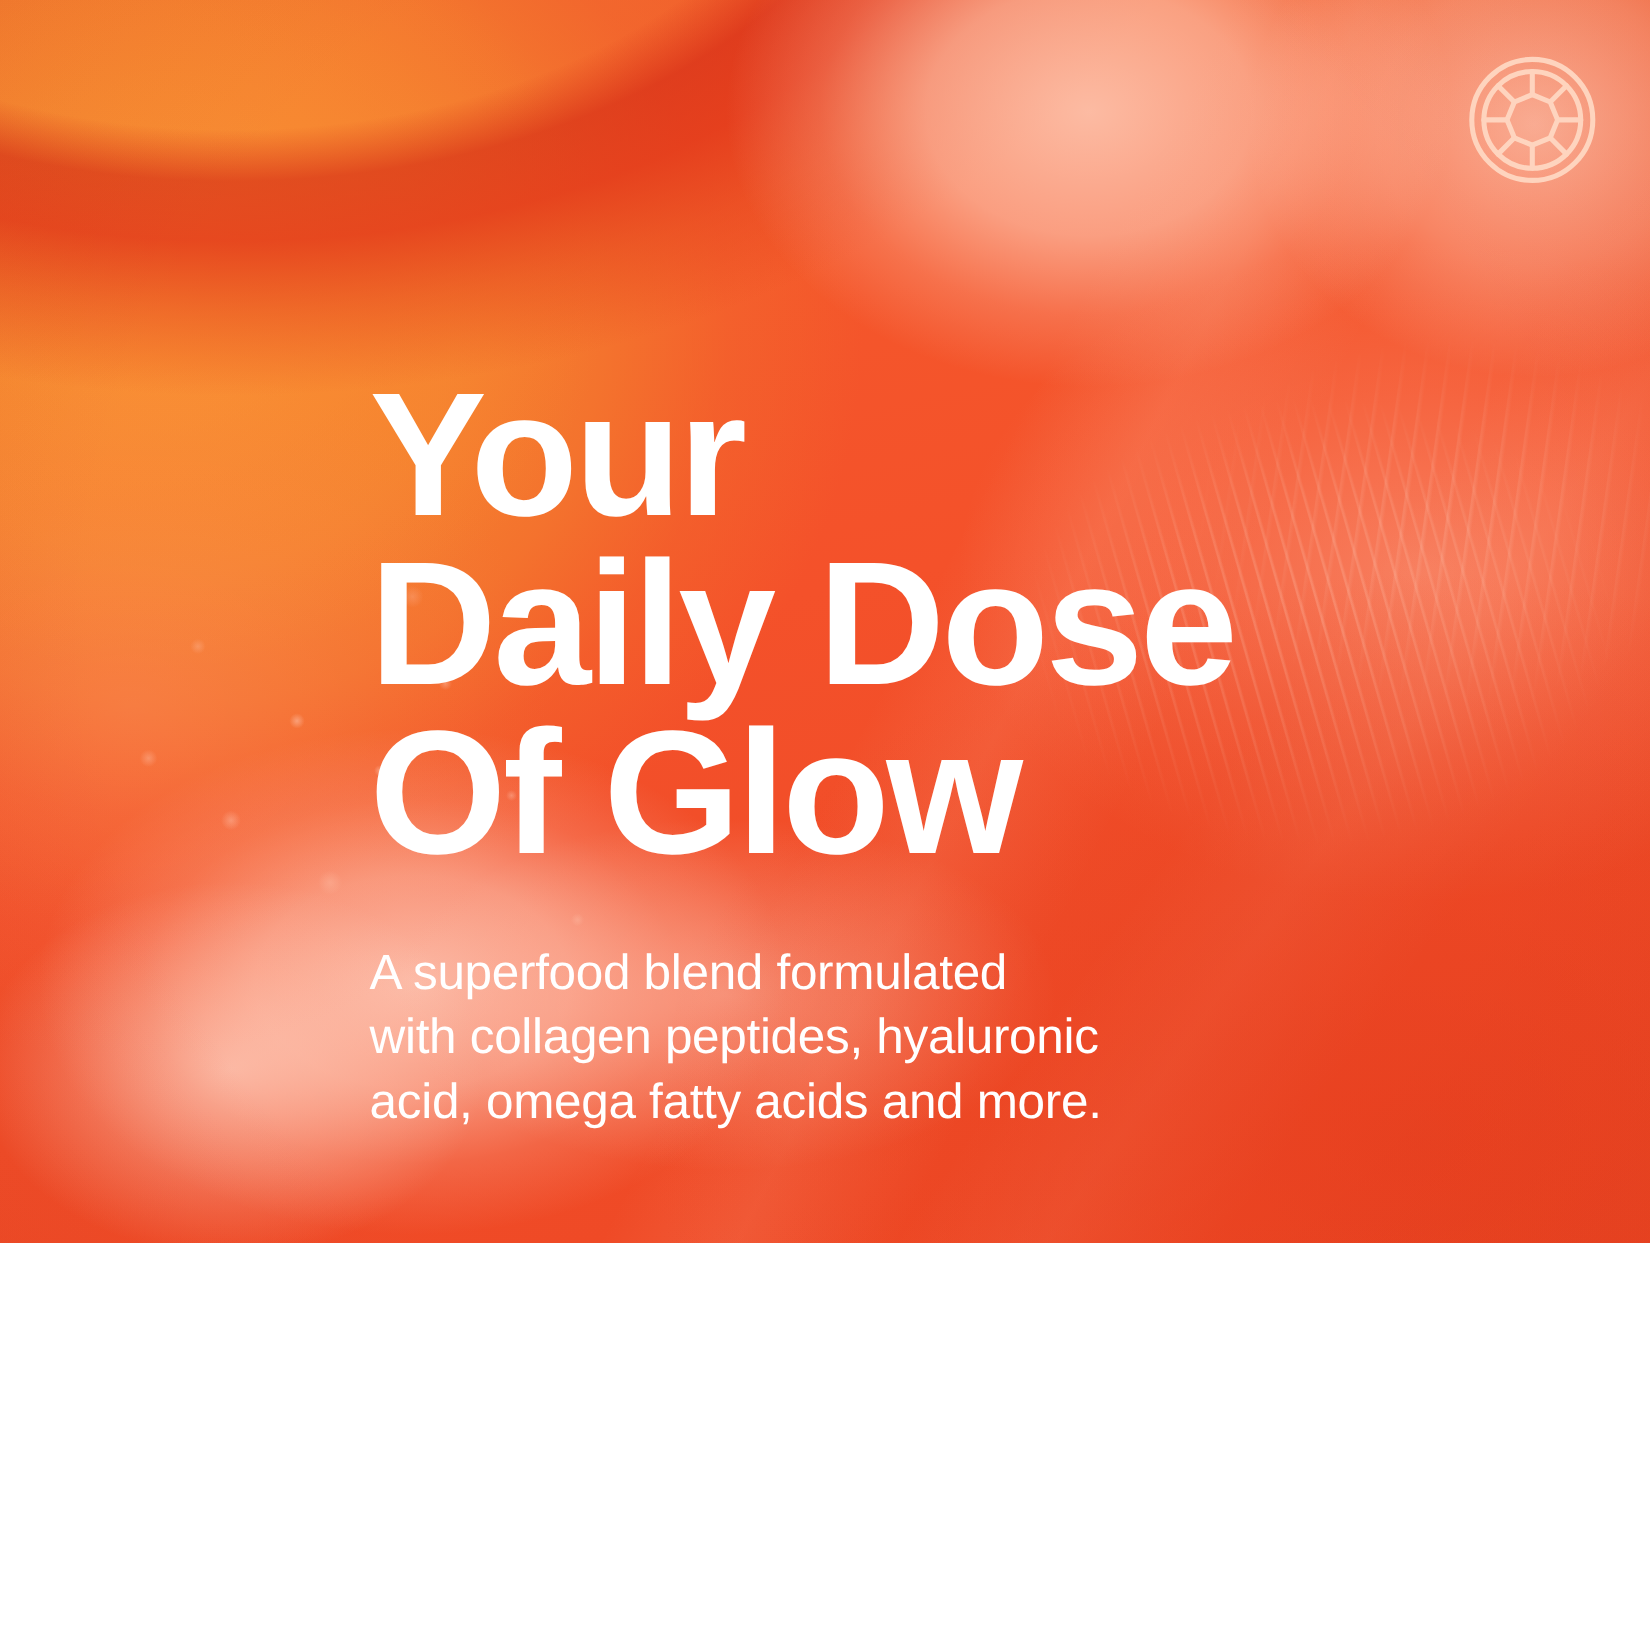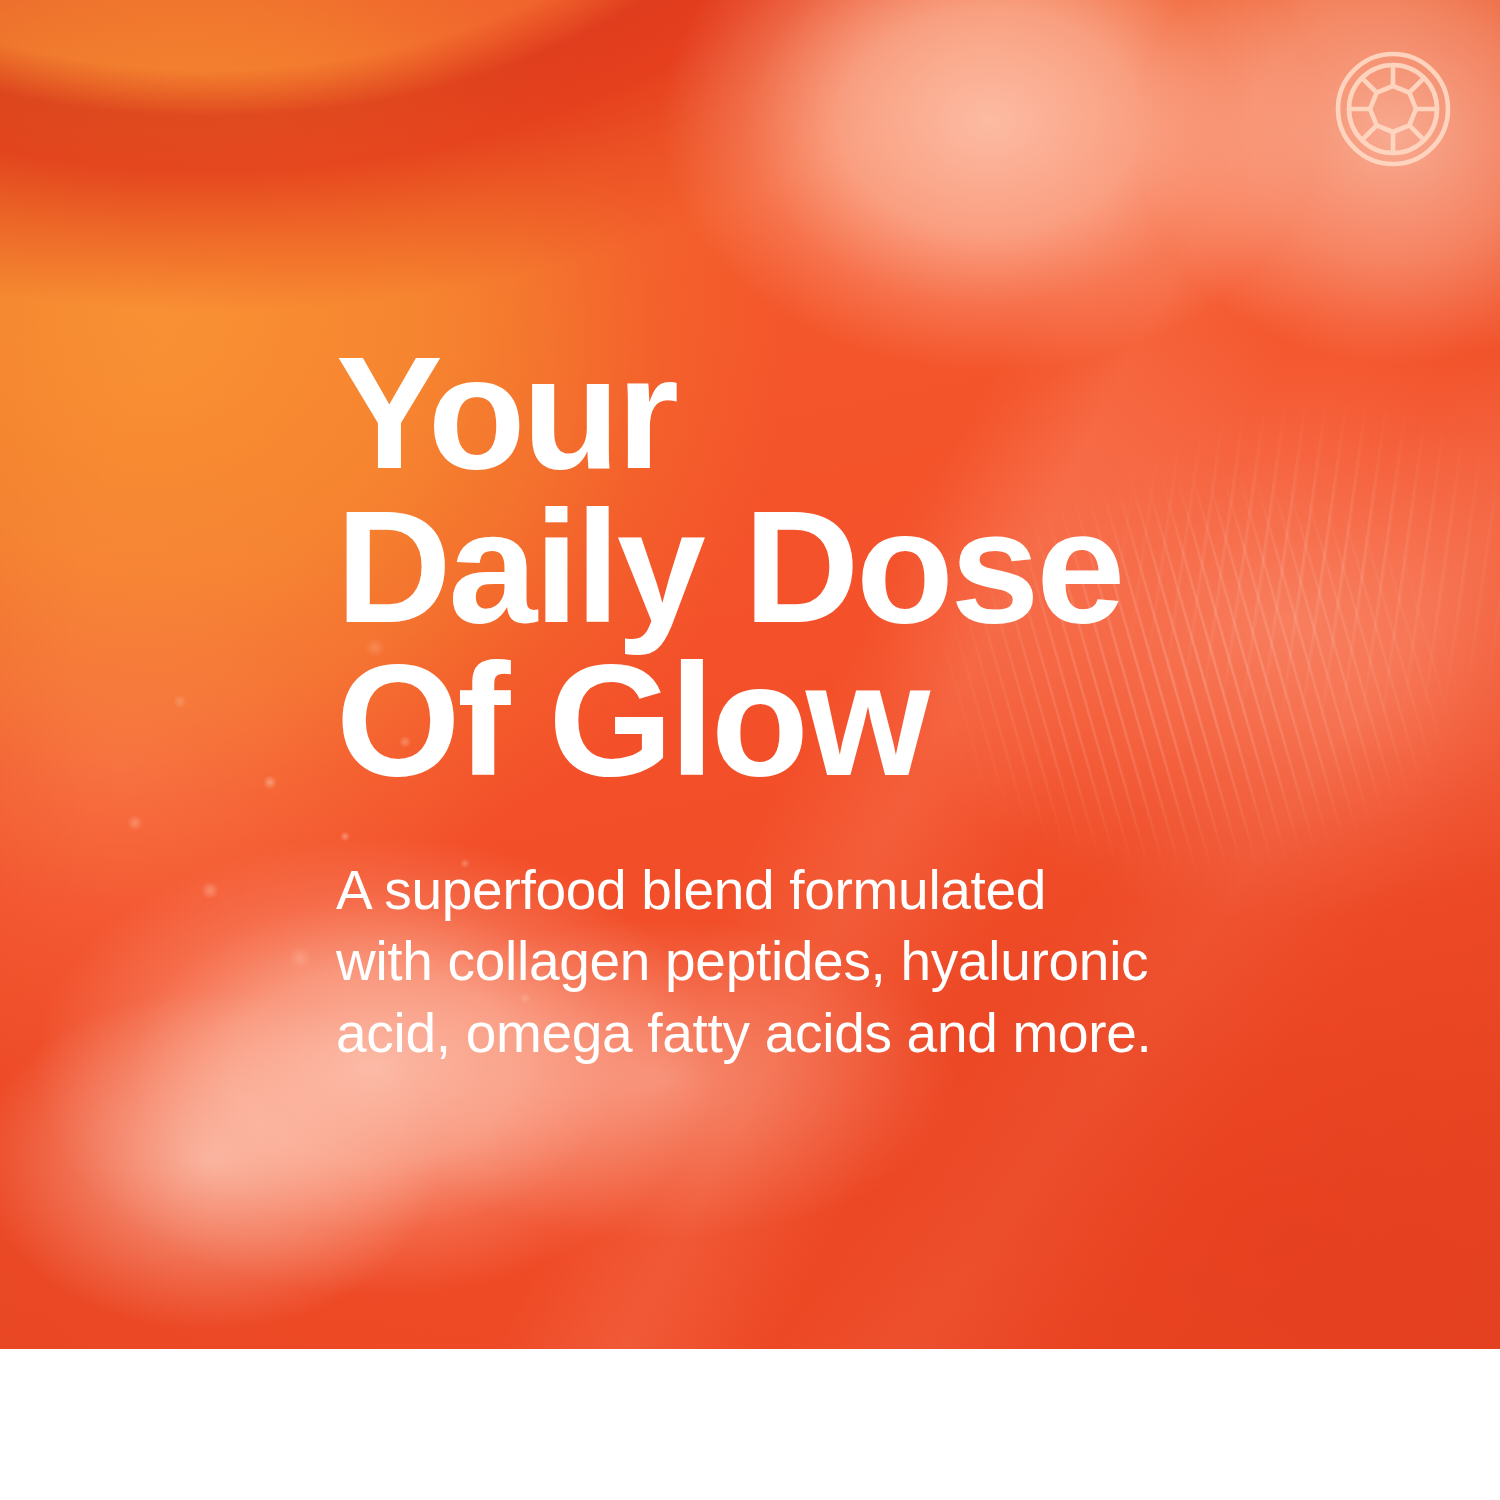--- a/index.html
+++ b/index.html
@@ -5,21 +5,21 @@
 <style>
   html, body {
     margin: 0;
     padding: 0;
     background: #ffffff;
   }
 
   #ad-canvas {
     position: relative;
     width: 1500px;
-    height: 1349px;
+    height: 1130px;
     overflow: hidden;
     font-family: "Liberation Sans", sans-serif;
     background: #F4552E;
   }
 
   
   .bg-layer {
     position: absolute;
     inset: 0;
     pointer-events: none;
@@ -243,21 +243,21 @@
     white-space: pre-line;
     text-rendering: optimizeLegibility;
   }
 
   .subhead {
     margin: 0;
     padding-top: 58px;
     color: #ffffff;
     font-family: "Liberation Sans", sans-serif;
     font-weight: normal;
-    font-size: 55px;
+    font-size: 45px;
     line-height: 1.30;
     letter-spacing: -0.3px;
     white-space: pre-line;
   }
 </style>
 </head>
 <body>
 
 <div id="ad-canvas">
 

